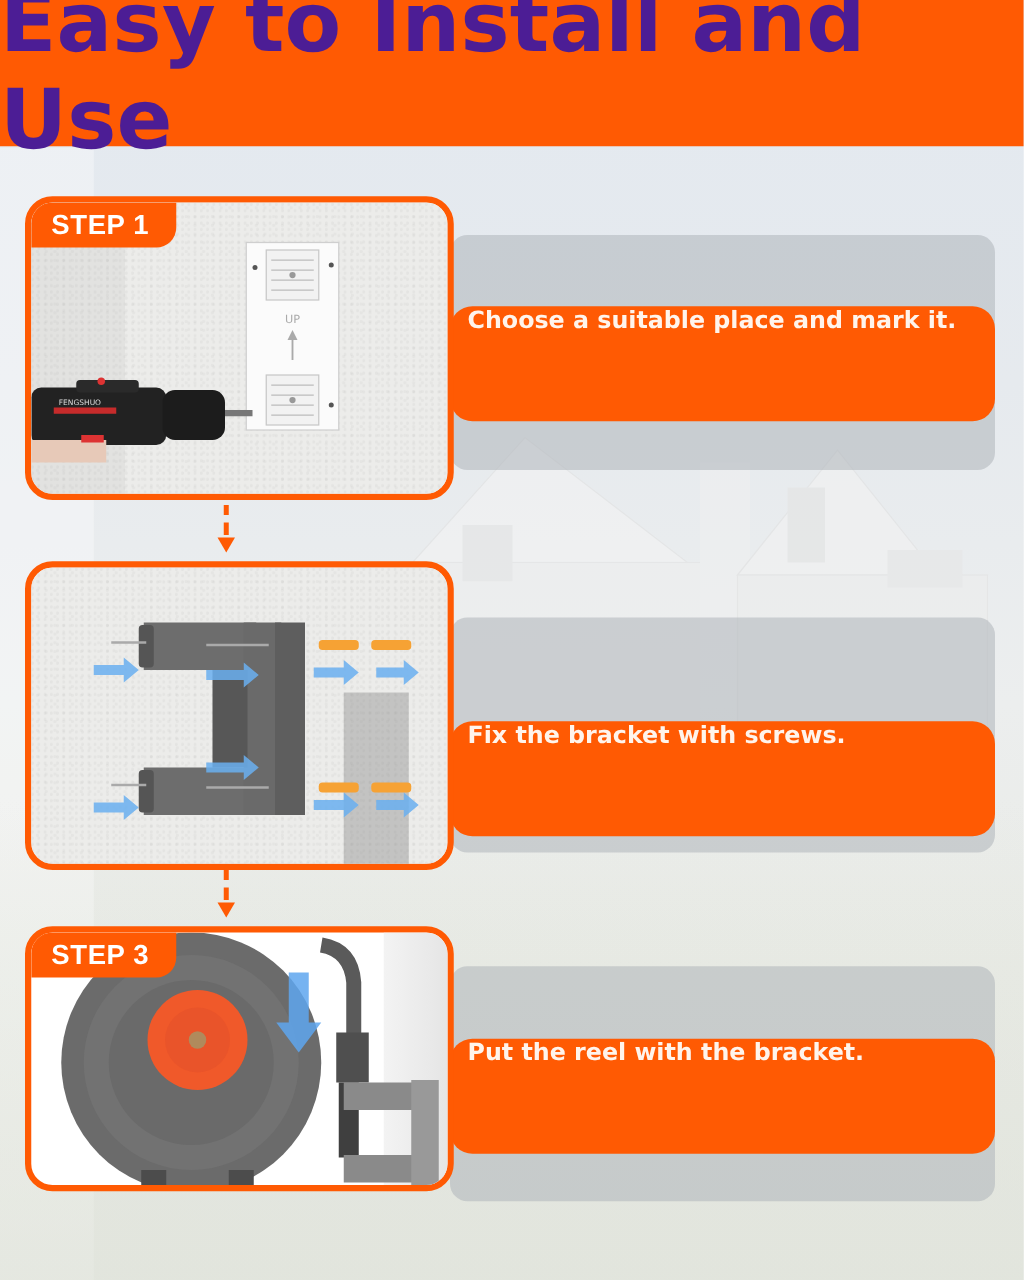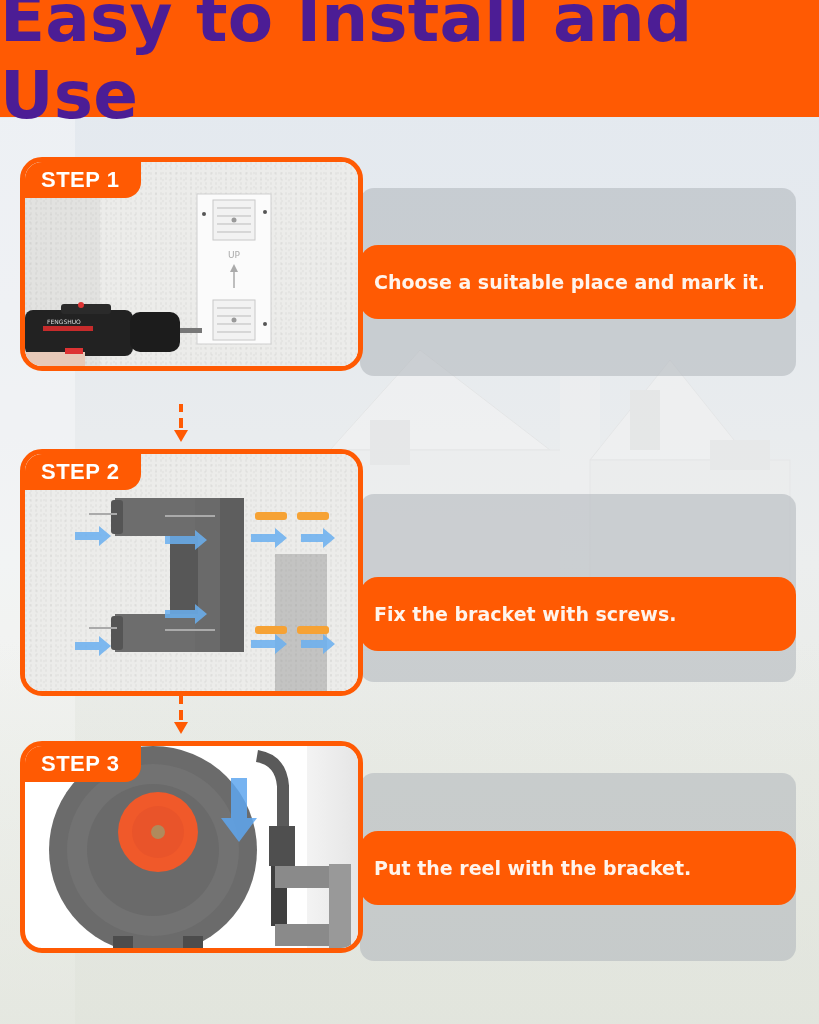--- a/index.html
+++ b/index.html
@@ -45,23 +45,23 @@
       radial-gradient(circle at 20% 30%, rgba(0,0,0,.035) 1px, transparent 1.5px) 0 0/5px 5px,
       radial-gradient(circle at 70% 60%, rgba(0,0,0,.03) 1px, transparent 1.5px) 0 0/7px 7px,
       #ececea;
   }
 
   .panel {
     position: absolute; left: 360px; width: 436px; height: 188px;
     background: rgba(175,180,185,.55); border-radius: 14px;
   }
   .pill {
-    position: absolute; left: 360px; width: 436px; height: 74px;
+    position: absolute; left: 360px; width: 436px; height: 92px;
     background: #ff5a03; border-radius: 18px;
-    display: flex; align-items: center; padding-left: 14px;
+    display: flex; align-items: flex-start; padding-left: 14px;
   }
   .pill span {
     color: #fff4ec; font-weight: 700; font-size: 19px;
     font-family: "DejaVu Sans", "Liberation Sans", sans-serif;
   }
 
   .connector { position: absolute; left: 178px; width: 6px; }
   .connector .dash { position:absolute; left:1px; width:4px; background:#ff5a03; }
   .connector .head {
     position:absolute; left:-4px; width:0; height:0;
@@ -85,21 +85,21 @@
 <div class="bg-lawn"></div>
 
 <div class="header">
   <h1>Easy to Install and Use</h1>
 </div>
 
 <div class="panel" style="top:188px;"></div>
 <div class="pill" style="top:245px;">
   <span>Choose a suitable place and mark it.</span>
 </div>
-<div class="step-card" style="top:157px; height:214px;">
+<div class="step-card" style="top:157px; height:243px;">
   <div class="texture"></div>
   <div style="position:absolute;left:0;top:0;width:75px;height:100%;background:rgba(0,0,0,.04);"></div>
   <div class="step-tag">STEP 1</div>
 
   <svg style="position:absolute;left:170px;top:30px;" width="80" height="155" viewBox="0 0 80 155">
     <rect x="2" y="2" width="74" height="150" fill="#fbfbfb" stroke="#cfcfcf"></rect>
     <rect x="18" y="8" width="42" height="40" fill="#f2f2f2" stroke="#c8c8c8"></rect>
     <rect x="18" y="108" width="42" height="40" fill="#f2f2f2" stroke="#c8c8c8"></rect>
     <g stroke="#bbb" stroke-width="1">
       <line x1="22" y1="16" x2="56" y2="16"></line>
@@ -140,21 +140,20 @@
   <div class="head" style="top:26px;"></div>
 </div>
 
 <div class="panel" style="top:494px;"></div>
 <div class="pill" style="top:577px;">
   <span>Fix the bracket with screws.</span>
 </div>
 <div class="step-card" style="top:449px; height:247px;">
   <div class="texture"></div>
   <div style="position:absolute;left:250px;top:100px;width:52px;height:140px;background:rgba(120,120,120,.35);"></div>
-  <div class="step-tag">STEP 2</div>
   <svg style="position:absolute;left:40px;top:38px;" width="280" height="170" viewBox="0 0 280 170">
     <rect x="50" y="6" width="90" height="38" fill="#6d6d6d"></rect>
     <rect x="50" y="122" width="90" height="38" fill="#6d6d6d"></rect>
     <rect x="130" y="6" width="30" height="154" fill="#6a6a6a"></rect>
     <rect x="155" y="6" width="24" height="154" fill="#5e5e5e"></rect>
     <rect x="105" y="44" width="28" height="78" fill="#575757"></rect>
     <g fill="#555">
         <rect x="46" y="8" width="12" height="34" rx="3"></rect>
         <rect x="46" y="124" width="12" height="34" rx="3"></rect>
       </g>

